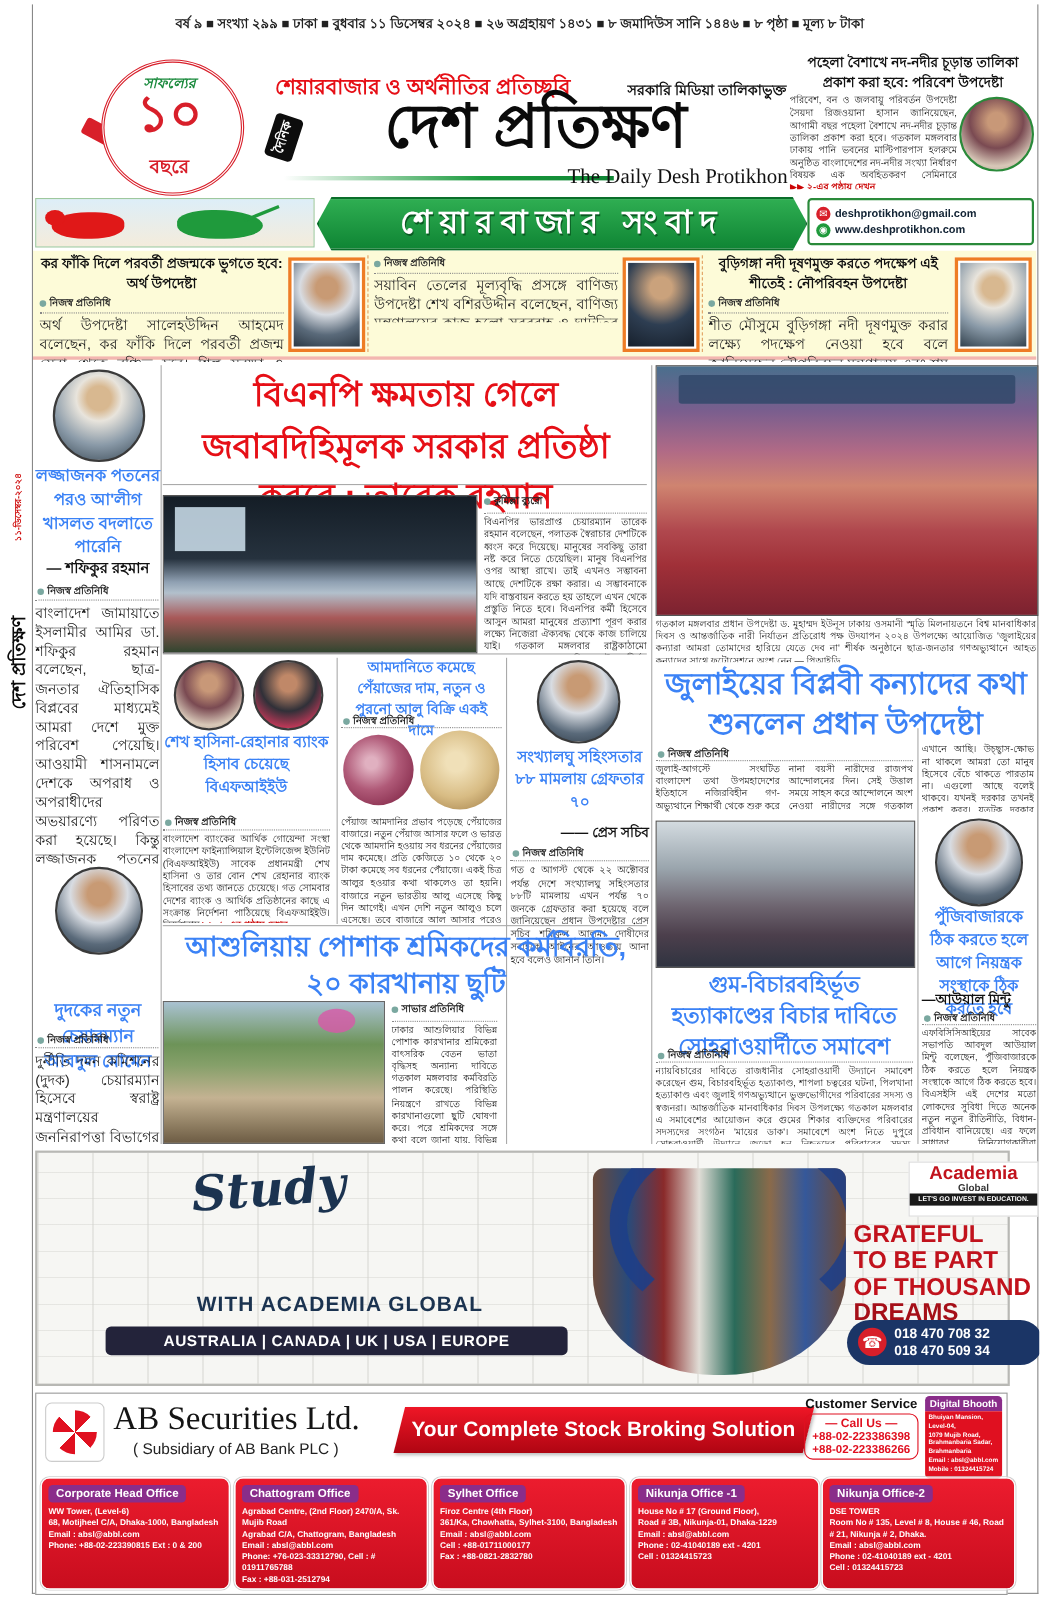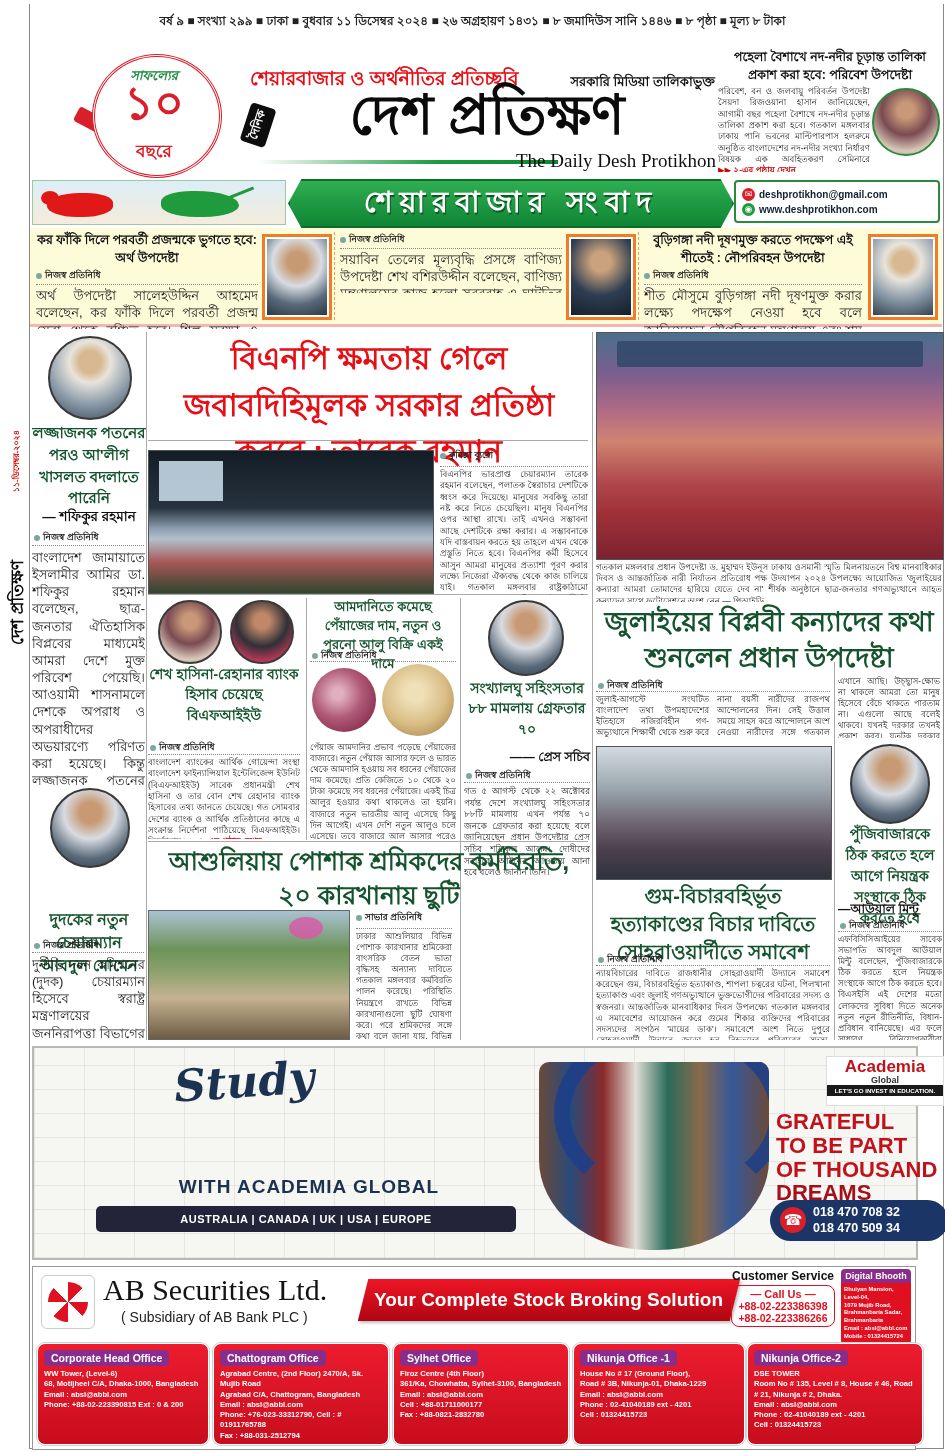--- a/index.html
+++ b/index.html
@@ -2,21 +2,21 @@
 <html><head>
 <meta charset="utf-8">
 <style>
   html,body{margin:0;padding:0;background:#fff;}
   .page{position:relative;width:945px;height:1452px;background:#fff;overflow:hidden;
         font-family:"Liberation Sans","DejaVu Sans",sans-serif;color:#111;}
   .abs{position:absolute;}
   .vline{width:1px;background:#aaa;}
   .hline{height:1px;background:#aaa;}
   .center{text-align:center;}
-  .hl{font-weight:bold;line-height:1.45;text-align:center;color:#14532d;}
+  .hl{font-weight:bold;line-height:1.45;text-align:center;color:#3b82f6;}
   .byline{display:flex;align-items:center;gap:3px;font-size:9px;font-weight:bold;color:#222;}
   .byline .bdot{width:6px;height:6px;border-radius:50%;background:#7aa8a0;flex:0 0 auto;}
   .dotsep{border-bottom:1px dotted #888;height:1px;}
   .body-t{font-size:13px;line-height:1.32;text-align:justify;color:#1c1c1c;overflow:hidden;}
   .jump{color:#cc0505;font-weight:bold;white-space:nowrap;}
   .circ{border-radius:50%;border:2px solid #3a3a3a;overflow:hidden;}
   .p-man1{background:radial-gradient(circle at 50% 30%,#d8b890 16%,#e8e4dc 30%,#8a9aa8 62%,#33424e);}
   .p-man2{background:radial-gradient(circle at 50% 30%,#caa27c 16%,#2e3e52 55%,#17202c);}
   .p-man3{background:radial-gradient(circle at 50% 30%,#c89a74 16%,#d8dce2 40%,#5a6a7a 70%,#2c3844);}
   .p-woman1{background:radial-gradient(circle at 50% 32%,#c89878 15%,#7a4a52 45%,#d8c8b8 75%,#b0a090);}
@@ -30,21 +30,21 @@
      clip-path:polygon(3% 0,97% 0,100% 50%,97% 100%,3% 100%,0 50%);display:flex;align-items:center;justify-content:center;}
   .banner-title{color:#fff;font-weight:bold;font-size:29px;letter-spacing:7px;text-shadow:1px 2px 0 #0a5a22;}
   .contact-row{display:flex;align-items:center;gap:4px;font-size:10px;font-weight:bold;color:#123;}
   .cicon{width:13px;height:13px;border-radius:50%;display:flex;align-items:center;justify-content:center;
      font-size:9px;color:#fff;flex:0 0 auto;}
   .redhl{color:#e60f16;font-weight:800;text-align:center;line-height:1.5;}
   .adframe{border:2px solid #b8b8b4;background:
      repeating-linear-gradient(0deg,rgba(210,210,205,.45) 0 1px,transparent 1px 24px),
      repeating-linear-gradient(90deg,rgba(210,210,205,.45) 0 1px,transparent 1px 50px),#f6f6f3;}
   .pill-dark{background:#23233a;color:#fff;border-radius:5px;display:flex;align-items:center;justify-content:center;
-     font-weight:bold;font-size:11px;letter-spacing:.5px;}
+     font-weight:bold;font-size:14px;letter-spacing:.5px;}
   .phone-pill{background:#1b3566;border-radius:22px;display:flex;align-items:center;gap:7px;padding:4px 10px;}
   .phone-pill .picn{width:26px;height:26px;border-radius:50%;background:#d81f2a;color:#fff;display:flex;
      align-items:center;justify-content:center;font-size:15px;flex:0 0 auto;}
   .phone-pill .nums{color:#fff;font-weight:bold;font-size:12.5px;line-height:1.3;}
   .ab-card{background:linear-gradient(180deg,#ec1c2e,#c80d1e);border:1px solid #fff;border-radius:8px;
      box-shadow:0 0 0 1px #d0d0d0;padding:4px 6px;}
   .ab-card .cap{display:inline-block;background:#8a2d8a;color:#fff;font-weight:bold;font-size:10.5px;
      border-radius:4px;padding:2px 7px;margin-bottom:3px;}
   .ab-card .ln{color:#fff;font-size:7.6px;line-height:1.35;font-weight:bold;}
   .ribbon{background:linear-gradient(180deg,#ef1626,#af0512);transform:skewX(-14deg);

